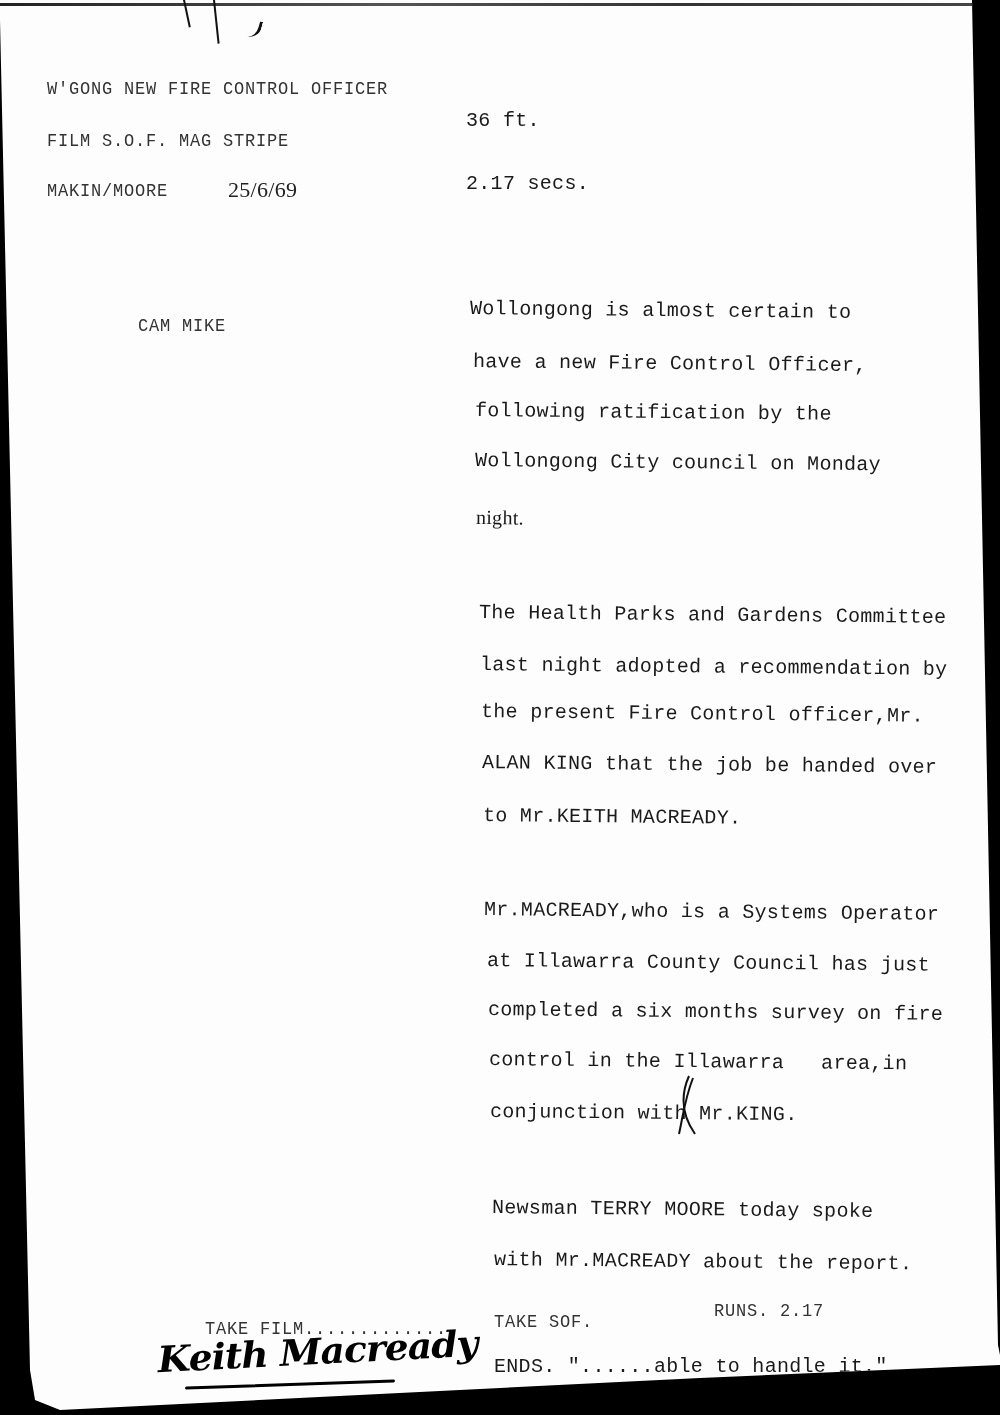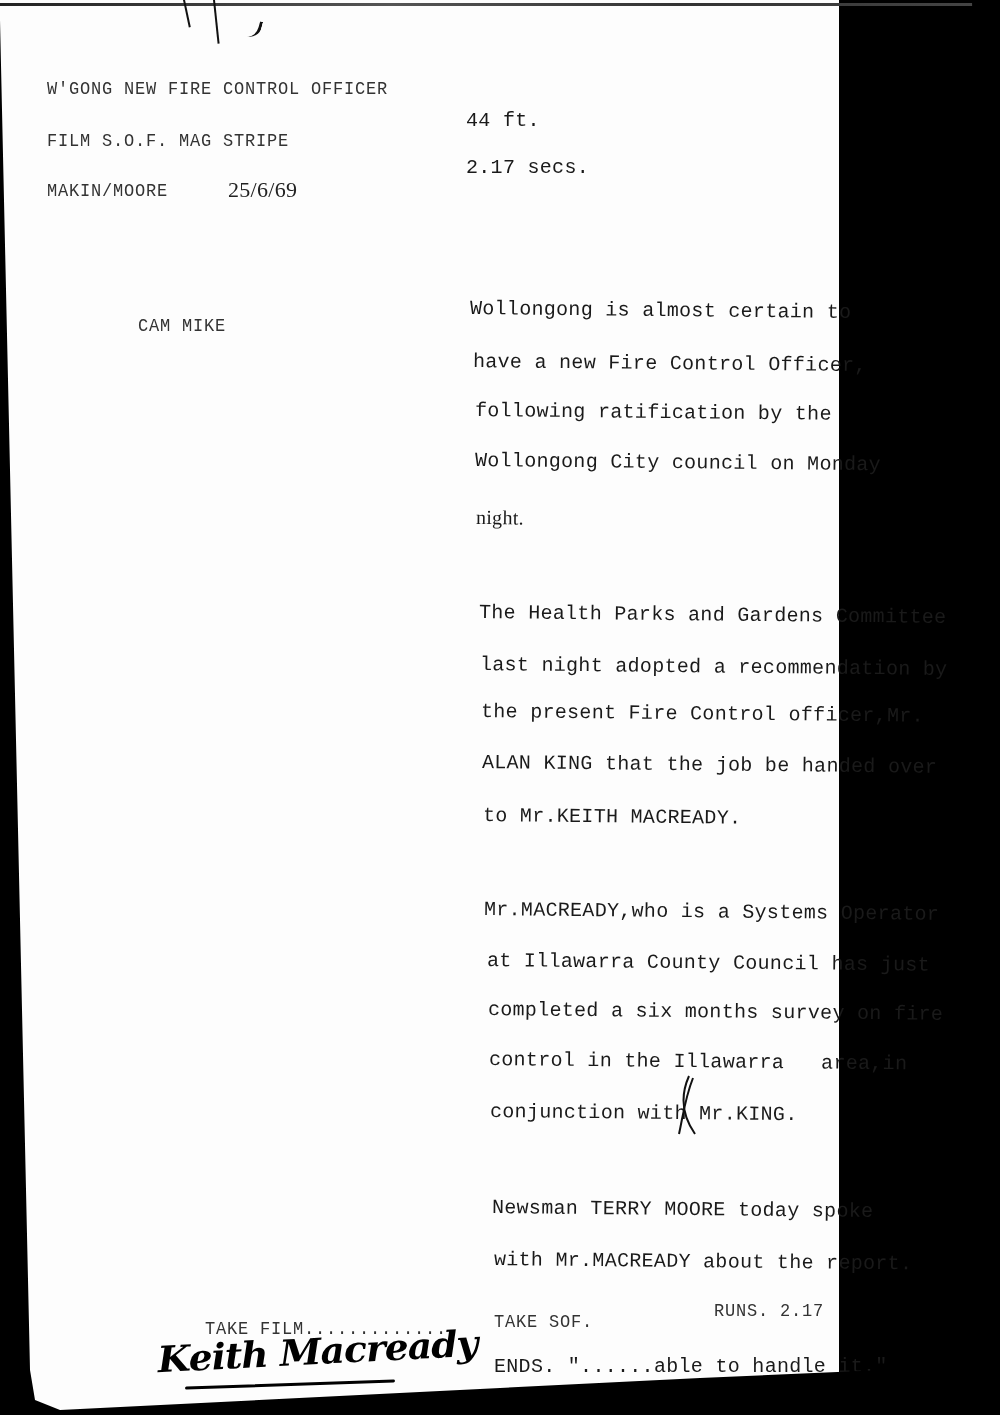--- a/index.html
+++ b/index.html
@@ -4,21 +4,21 @@
   <style>
     html, body { margin: 0; padding: 0; }
     body {
       width: 1000px; height: 1415px; position: relative; overflow: hidden;
       background: #000;
       font-family: "Liberation Mono", "DejaVu Sans Mono", monospace;
       color: #1a1a1a;
     }
     
     .paper {
-      position: absolute; left: 0; top: 0; width: 839px; height: 1415px;
+      position: absolute; left: 0; top: 0; width: 1000px; height: 1415px;
       background: #fdfdfd;
       clip-path: polygon(0px 0px, 972px 0px, 998px 1345px, 1000px 1355px, 1000px 1365px, 700px 1378px, 60px 1410px, 35px 1400px, 30px 1370px, 0px 20px);
     }
     .top-rule {
       position: absolute; left: 0; top: 3px; width: 975px; height: 3px;
       background: linear-gradient(90deg, #222 0%, #555 40%, #333 70%, #444 100%);
     }
     .scratch {
       position: absolute; width: 2px; background: #111; transform-origin: top left;
     }
@@ -54,22 +54,22 @@
   <div class="top-rule"></div>
   <div class="scratch" style="left:183px;top:0;height:28px;transform:rotate(-12deg);"></div>
   <div class="scratch" style="left:213px;top:0;height:44px;transform:rotate(-6deg);"></div>
   <div class="mark-curve"></div>
 
   <div class="t hdr" style="left:47px;top:80px;">W'GONG NEW FIRE CONTROL OFFICER</div>
   <div class="t hdr" style="left:47px;top:132px;">FILM S.O.F. MAG STRIPE</div>
   <div class="t hdr" style="left:47px;top:182px;">MAKIN/MOORE</div>
   <div class="t date-hand" style="left:228px;top:177px;">25/6/69</div>
 
-  <div class="t body-line" style="left:466px;top:109px;">44 ft.</div>
-  <div class="t body-line" style="left:466px;top:156px;">2.17 secs.</div>
+  <div class="t body-line" style="left:466px;top:109px;">36 ft.</div>
+  <div class="t body-line" style="left:466px;top:172px;">2.17 secs.</div>
 
   <div class="t hdr" style="left:138px;top:317px;">CAM MIKE</div>
 
   <div class="t body-line rotate-soft" style="left:470px;top:297px;">Wollongong is almost certain to</div>
   <div class="t body-line rotate-soft" style="left:473px;top:350px;">have a new Fire Control Officer,</div>
   <div class="t body-line rotate-soft" style="left:475px;top:399px;">following ratification by the</div>
   <div class="t body-line rotate-soft" style="left:475px;top:449px;">Wollongong City council on Monday</div>
   <div class="t body-line rotate-soft" style="left:476px;top:506px;font-family:Liberation Serif, serif;">night.</div>
 
   <div class="t body-line rotate-soft" style="left:479px;top:601px;">The Health Parks and Gardens Committee</div>

